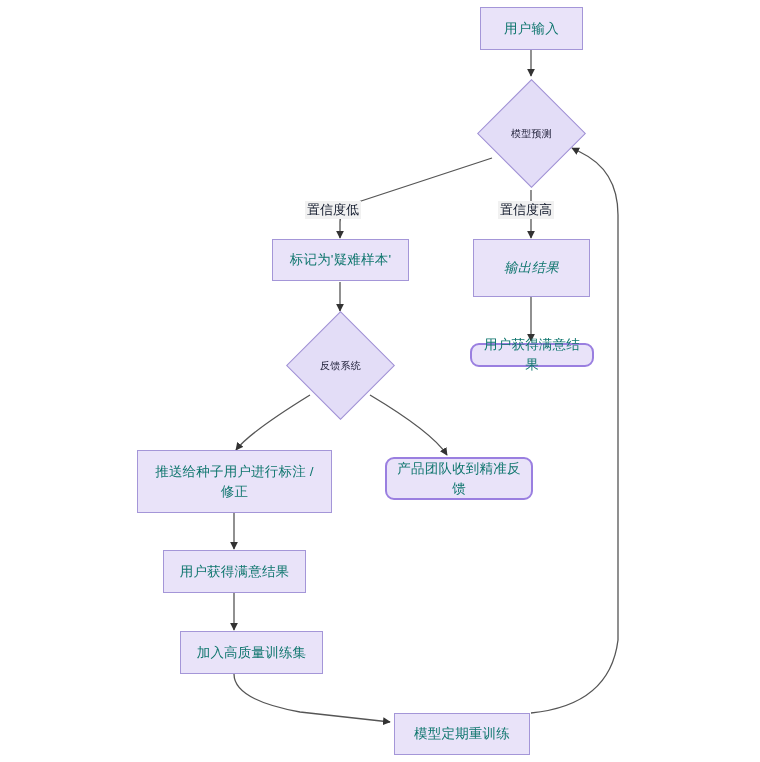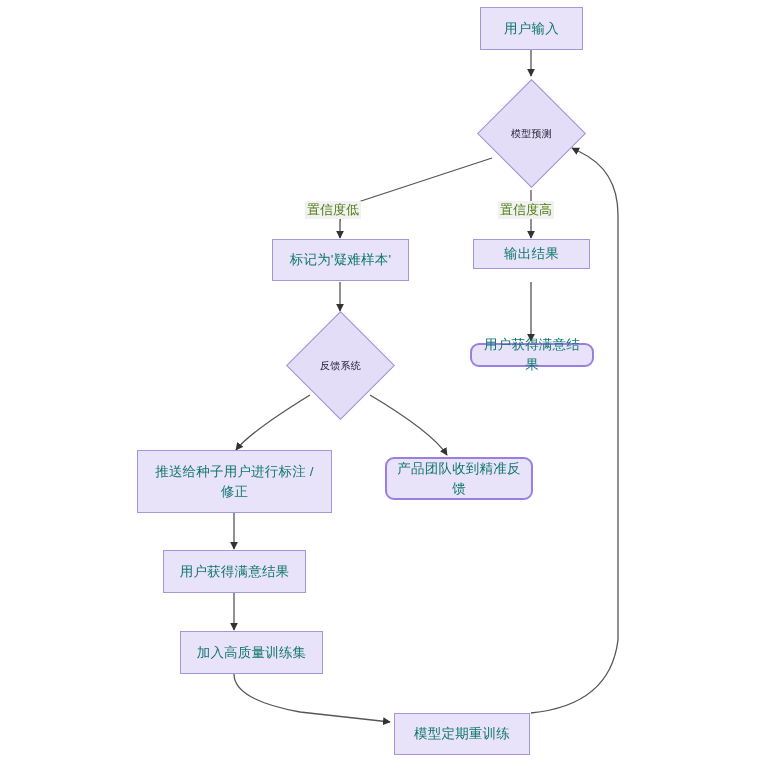--- a/index.html
+++ b/index.html
@@ -73,21 +73,21 @@
     align-items: center;
     justify-content: center;
     color: #22223b;
     font-size: 10px;
     letter-spacing: 0.2px;
     z-index: 3;
   }
   .edge-label {
     position: absolute;
     background: #f1f1f1;
-    color: #4d7c0f;
+    color: #0f172a;
     font-size: 13px;
     line-height: 1.2;
     padding: 1px 2px;
     white-space: nowrap;
     z-index: 4;
   }
 </style>
 </head>
 <body>
 
@@ -131,21 +131,21 @@
 
   <div class="diamond" style="left:493px; top:95px; width:77px; height:77px;">
     <div class="dshape"></div>
     <div class="dlabel">模型预测</div>
   </div>
 
   <div class="node" style="left:272px; top:239px; width:137px; height:42px;">
     <span class="node-label">标记为'疑难样本'</span>
   </div>
 
-  <div class="node" style="left:473px; top:239px; width:117px; height:30px;">
+  <div class="node" style="left:473px; top:239px; width:117px; height:58px;font-style:italic;">
     <span class="node-label">输出结果</span>
   </div>
 
   <div class="node rounded" style="left:470px; top:343px; width:124px; height:24px;">
     <span class="node-label">用户获得满意结果</span>
   </div>
 
   <div class="diamond" style="left:302px; top:327px; width:77px; height:77px;">
     <div class="dshape"></div>
     <div class="dlabel">反馈系统</div>

